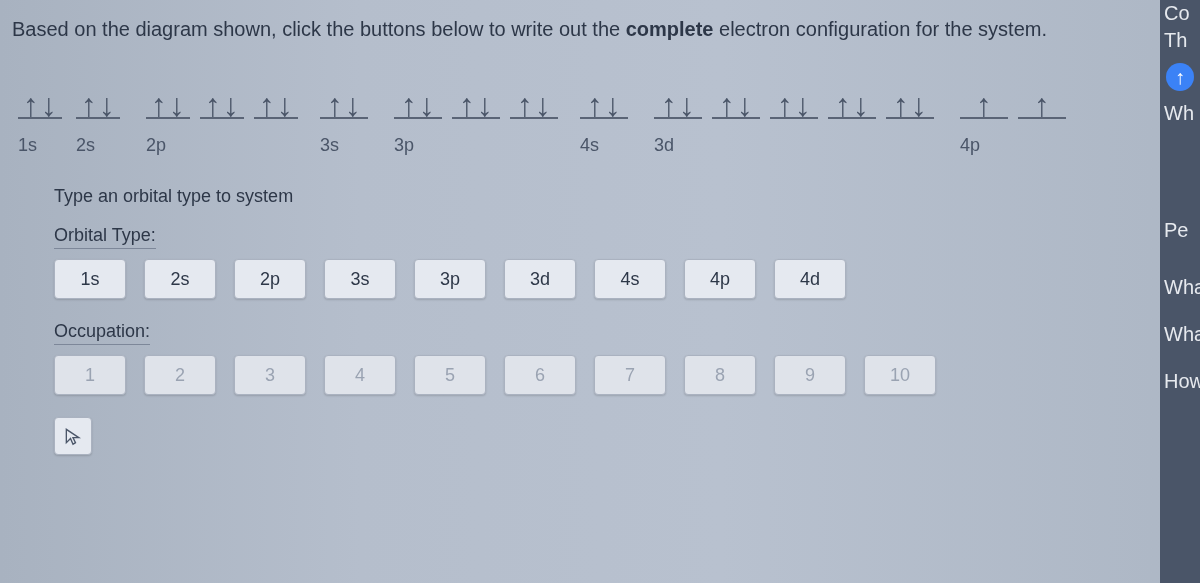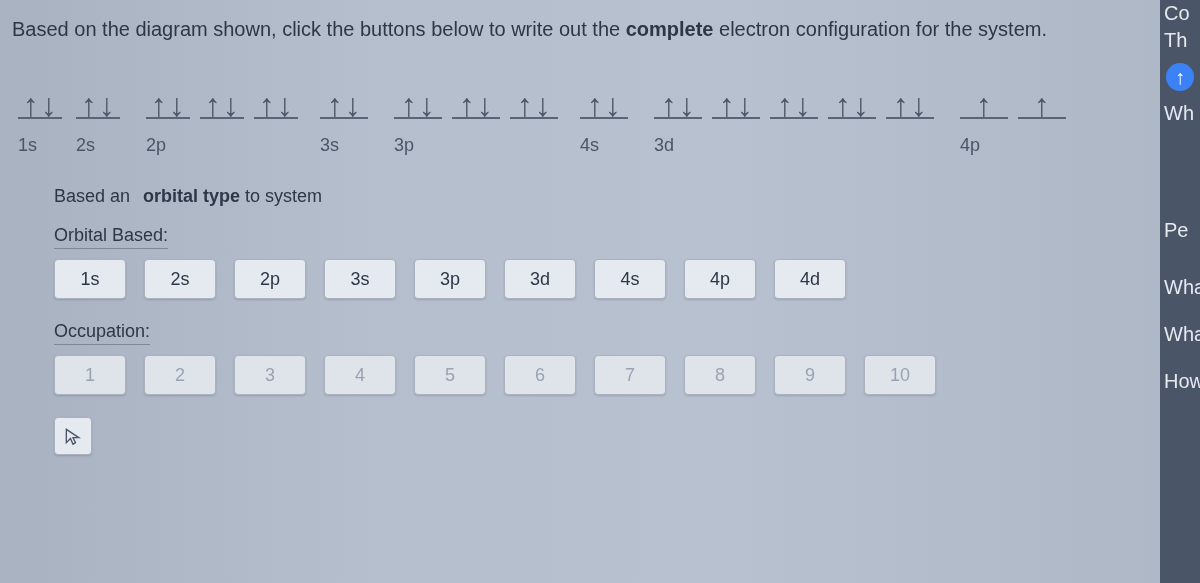--- a/index.html
+++ b/index.html
@@ -92,21 +92,21 @@
   
   .panel {
     margin-left: 46px;
     margin-top: 10px;
   }
   .panel-title {
     font-size: 18px;
     color: #2d3748;
     margin-bottom: 18px;
   }
-  .panel-title b { font-weight: bold; margin-left: 8px; }
+  .panel-title b { font-weight: normal; }
   .section-label {
     font-size: 18px;
     color: #2d3748;
     margin-bottom: 10px;
     border-bottom: 1px solid #7d8799;
     display: inline-block;
     padding-bottom: 2px;
   }
   .btn-row {
     display: flex;
@@ -261,24 +261,24 @@
       <div class="lbl" style="width: 174px;">2p</div>
       <div class="lbl" style="width: 74px;">3s</div>
       <div class="lbl" style="width: 186px;">3p</div>
       <div class="lbl" style="width: 74px;">4s</div>
       <div class="lbl" style="width: 306px;">3d</div>
       <div class="lbl" style="width: 106px;">4p</div>
     </div>
 
   <div class="panel">
     <div class="panel-title">
-      <span>Based an </span><b>orbital type</b><span> to system</span>
+      <span>Type an </span><b>orbital type</b><span> to system</span>
     </div>
 
-    <div class="section-label">Orbital Based:</div>
+    <div class="section-label">Orbital Type:</div>
     <div class="btn-row" id="orbital-btns">
         <div class="btn">1s</div>
         <div class="btn">2s</div>
         <div class="btn">2p</div>
         <div class="btn">3s</div>
         <div class="btn">3p</div>
         <div class="btn">3d</div>
         <div class="btn">4s</div>
         <div class="btn">4p</div>
         <div class="btn">4d</div>

